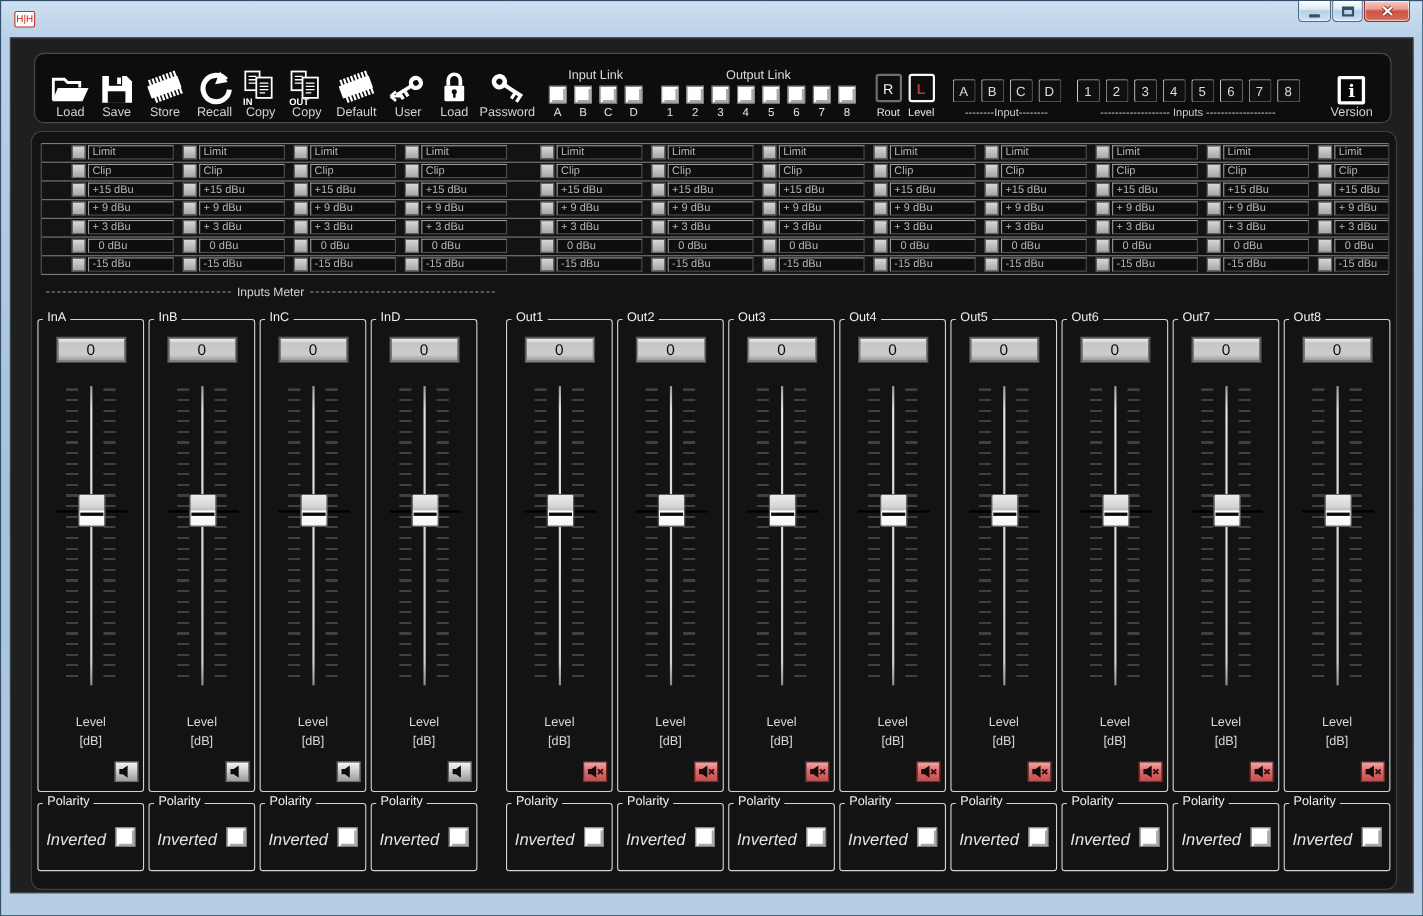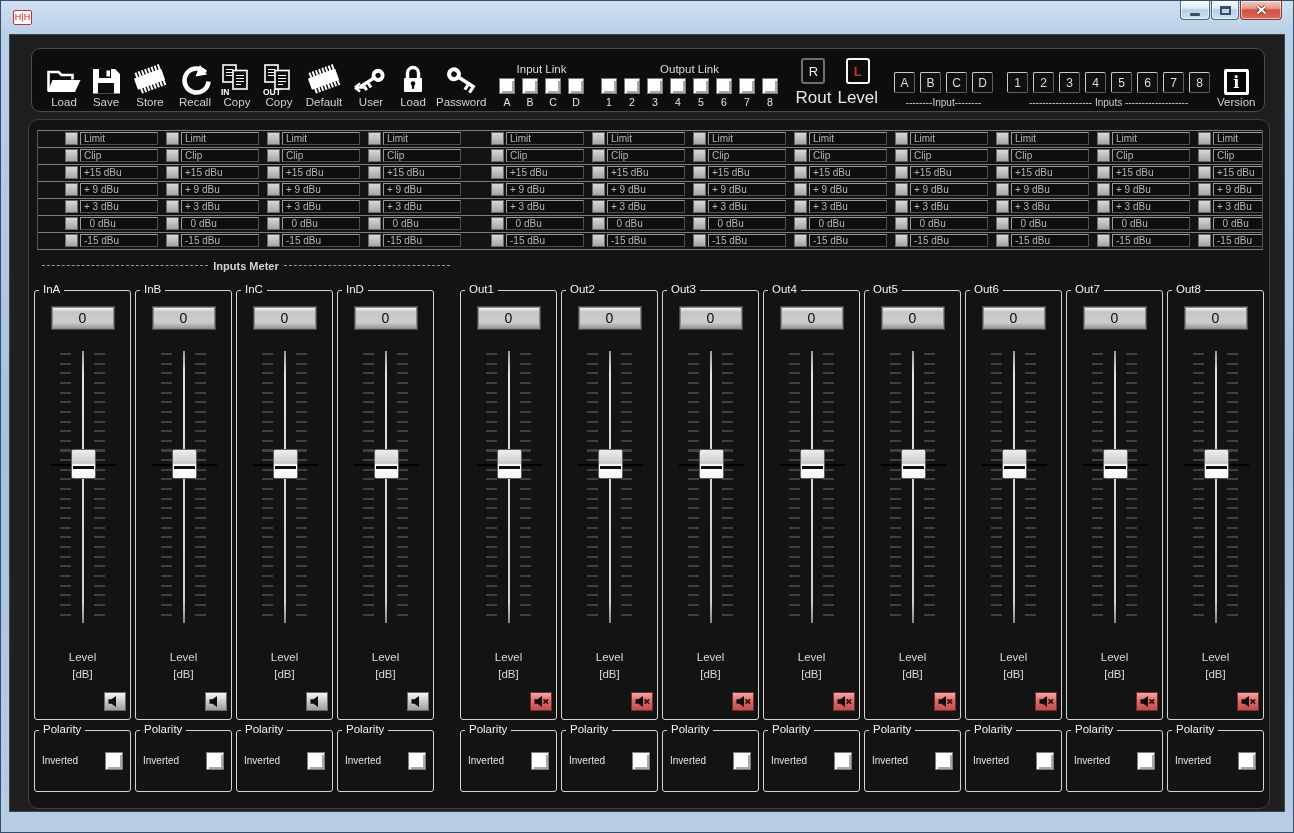--- a/index.html
+++ b/index.html
@@ -42,21 +42,21 @@
   .link-row{display:flex;}
   .link-item{display:flex;flex-direction:column;align-items:center;width:23px;}
   .link-cb{width:16px;height:16px;background:#fff;border:1px solid #7a7a7a;
            box-shadow:inset 2px 2px 0 #fdfdfd,inset -2px -2px 0 #a9a9a9;}
   .link-ch{font-size:10.5px;color:#e4e4e4;margin-top:2px;}
   .rl-group{display:flex;align-items:flex-end;margin:0 6px;}
   .rl-item{display:flex;flex-direction:column;align-items:center;margin:0 3px;}
   .rl-btn{width:24px;height:26px;background:#0d0d0d;border:2px solid #6f6f6f;border-radius:3px;
           color:#f0f0f0;font-size:13px;display:flex;align-items:center;justify-content:center;}
   .rl-btn.active{border-color:#f8f8f8;font-weight:bold;}
-  .rl-cap{font-size:17px;color:#e6e6e6;margin-top:4px;}
+  .rl-cap{font-size:10px;color:#e6e6e6;margin-top:4px;}
   .sel-group{display:flex;flex-direction:column;align-items:center;justify-content:flex-end;margin:0 7px;}
   .sel-row{display:flex;gap:5px;}
   .sel-btn{width:21px;height:21px;background:#101010;border:1px solid;
            border-color:#c9c9c9 #5f5f5f #5f5f5f #c9c9c9;border-radius:2px;color:#dcdcdc;
            font-size:12px;display:flex;align-items:center;justify-content:center;}
   .sel-cap{font-size:10px;color:#cfcfcf;margin-top:4px;white-space:nowrap;}
   .version{display:flex;flex-direction:column;align-items:center;justify-content:flex-end;margin-left:auto;margin-right:6px;}
   .info-icon{width:25px;height:26px;background:#060606;border:3px solid #fff;border-radius:2px;
              color:#fff;font-family:"DejaVu Serif",serif;font-weight:bold;font-size:16px;
              display:flex;align-items:center;justify-content:center;}
@@ -71,21 +71,21 @@
               border-left:1px solid #565656;border-right:1px solid #565656;}
   .m-line{position:absolute;left:0;right:0;height:1px;background:#7c7c7c;}
   .m-led{position:absolute;width:13px;height:13px;background:linear-gradient(180deg,#d8d8d8,#a6a6a6);
          border:1px solid #6a6a6a;}
   .m-label{position:absolute;width:78px;height:13px;background:#0e0e0e;border:1px solid;
            border-color:#9a9a9a #4f4f4f #4f4f4f #9a9a9a;color:#b6b6b6;font-size:10px;
            line-height:11px;padding-left:3px;white-space:pre;overflow:hidden;}
   .meter-captions{position:absolute;left:8px;right:8px;top:138px;height:15px;display:flex;
                   color:#d4d4d4;font-size:11px;}
   .mc-sec{display:flex;align-items:center;}
-  .mc-inputs{width:418px;font-weight:bold;}
+  .mc-inputs{width:418px;}
   .mc-outputs{flex:1;margin-left:10px;}
   .mc-dash{flex:1;border-top:1px dashed #9a9a9a;height:0;margin:0 5px;}
   .mc-text{white-space:nowrap;}
 
   
   .strips{position:absolute;left:5px;top:170px;display:flex;gap:4px;}
   .strip{position:relative;width:97px;height:430px;border:1px solid #d4d4d4;border-radius:3px;}
   .out-first{margin-left:22px;}
   .legend{position:absolute;top:-8px;left:4px;background:#131313;padding:0 4px;font-size:11.5px;
           color:#f2f2f2;white-space:nowrap;}
@@ -107,21 +107,21 @@
   .lv1{position:absolute;left:0;right:0;top:360px;text-align:center;font-size:11.5px;color:#d8d8d8;}
   .lv2{position:absolute;left:0;right:0;top:377px;text-align:center;font-size:11.5px;color:#d8d8d8;}
   .mute{position:absolute;right:4px;top:401px;width:22px;height:19px;border:1px solid #6a6a6a;
         display:flex;align-items:center;justify-content:center;}
   .mute.in{background:linear-gradient(180deg,#f7f7f7,#9d9d9d);}
   .mute.out{background:linear-gradient(180deg,#f2a9a9 0%,#da6c6c 45%,#c24f4f 100%);border-color:#7e2a2a;}
 
   
   .polarity-row{position:absolute;left:5px;top:610px;display:flex;gap:4px;}
   .pol{position:relative;width:97px;height:62px;border:1px solid #d4d4d4;border-radius:3px;}
-  .pol-label{position:absolute;left:7px;top:24px;font-size:10px;color:#e4e4e4;}
+  .pol-label{position:absolute;left:7px;top:24px;font-size:15px;color:#e4e4e4;font-style:italic;}
   .cb{position:absolute;right:7px;top:21px;width:18px;height:18px;background:#fff;
       border:1px solid #7c7c7c;box-shadow:inset 2px 2px 0 #fdfdfd,inset -2px -2px 0 #a9a9a9;}
 </style>
 </head>
 <body>
 
 <div class="window">
 
   <div class="titlebar">
     <div class="app-icon">H|H</div>

